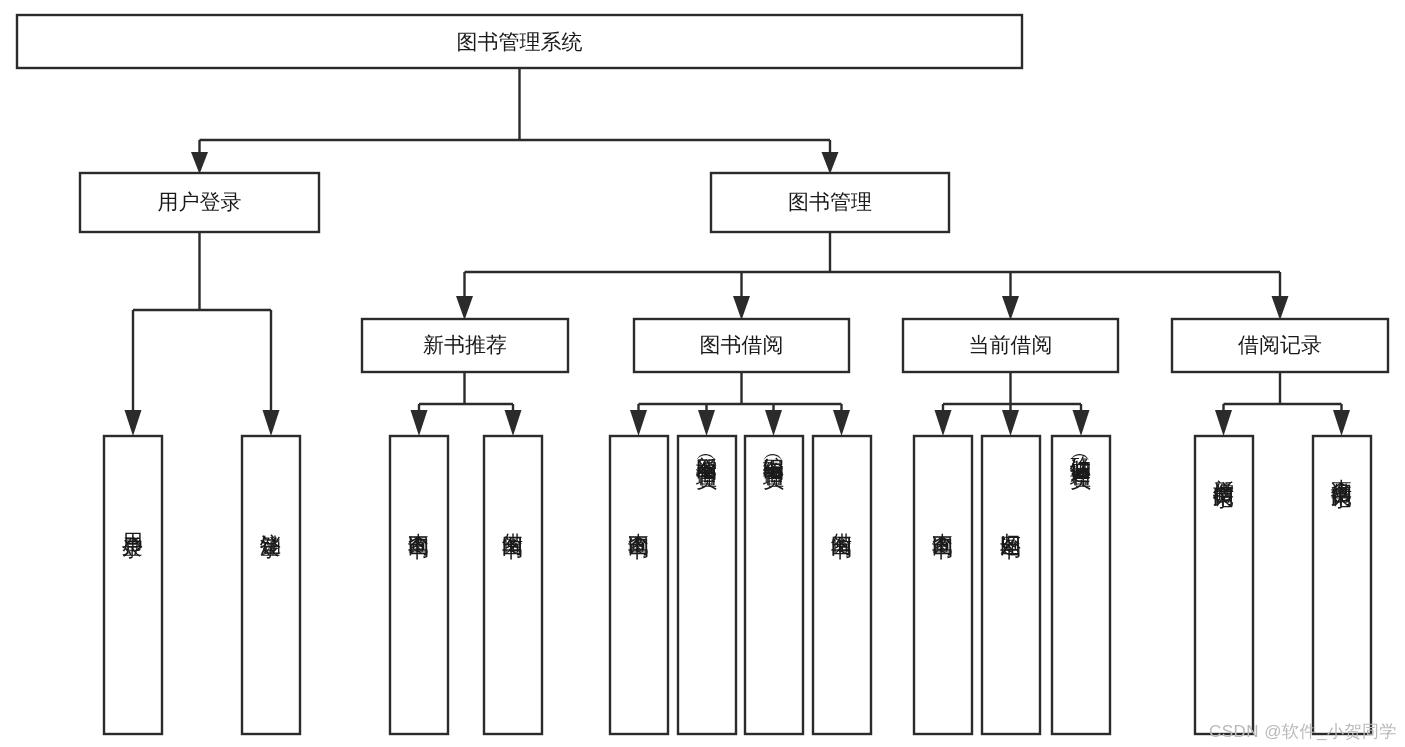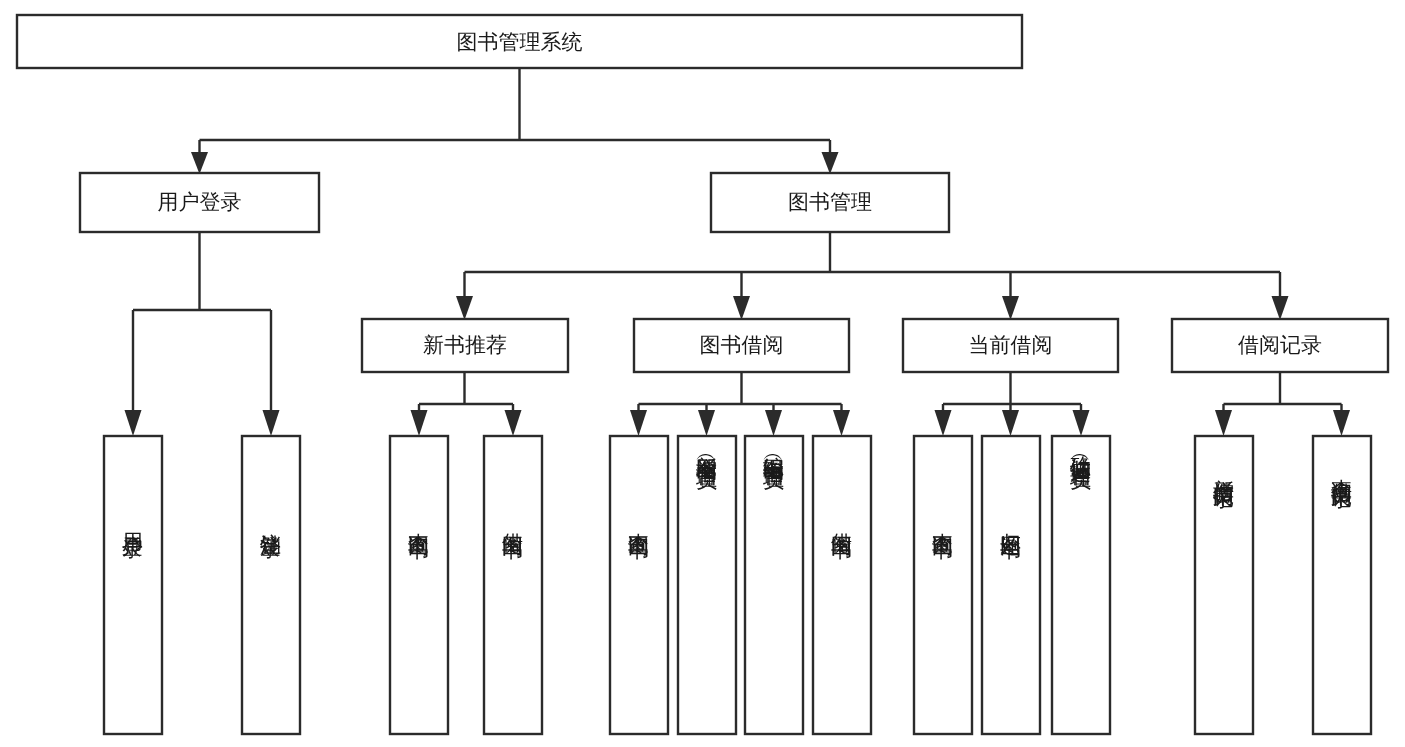--- a/index.html
+++ b/index.html
@@ -198,14 +198,15 @@
       <rect class="node-box" x="1195" y="436" width="58" height="298"></rect>
       <text class="node-label-v" x="1224" y="468" text-anchor="middle">新增借阅记录</text>
     </g>
     <g>
       <rect class="node-box" x="1313" y="436" width="58" height="298"></rect>
       <text class="node-label-v" x="1342" y="468" text-anchor="middle">查询借阅记录</text>
     </g>
 
   </svg>
 
+  <div class="watermark">CSDN @软件_小贺同学</div>
 
 </div>
 
 </body></html>

